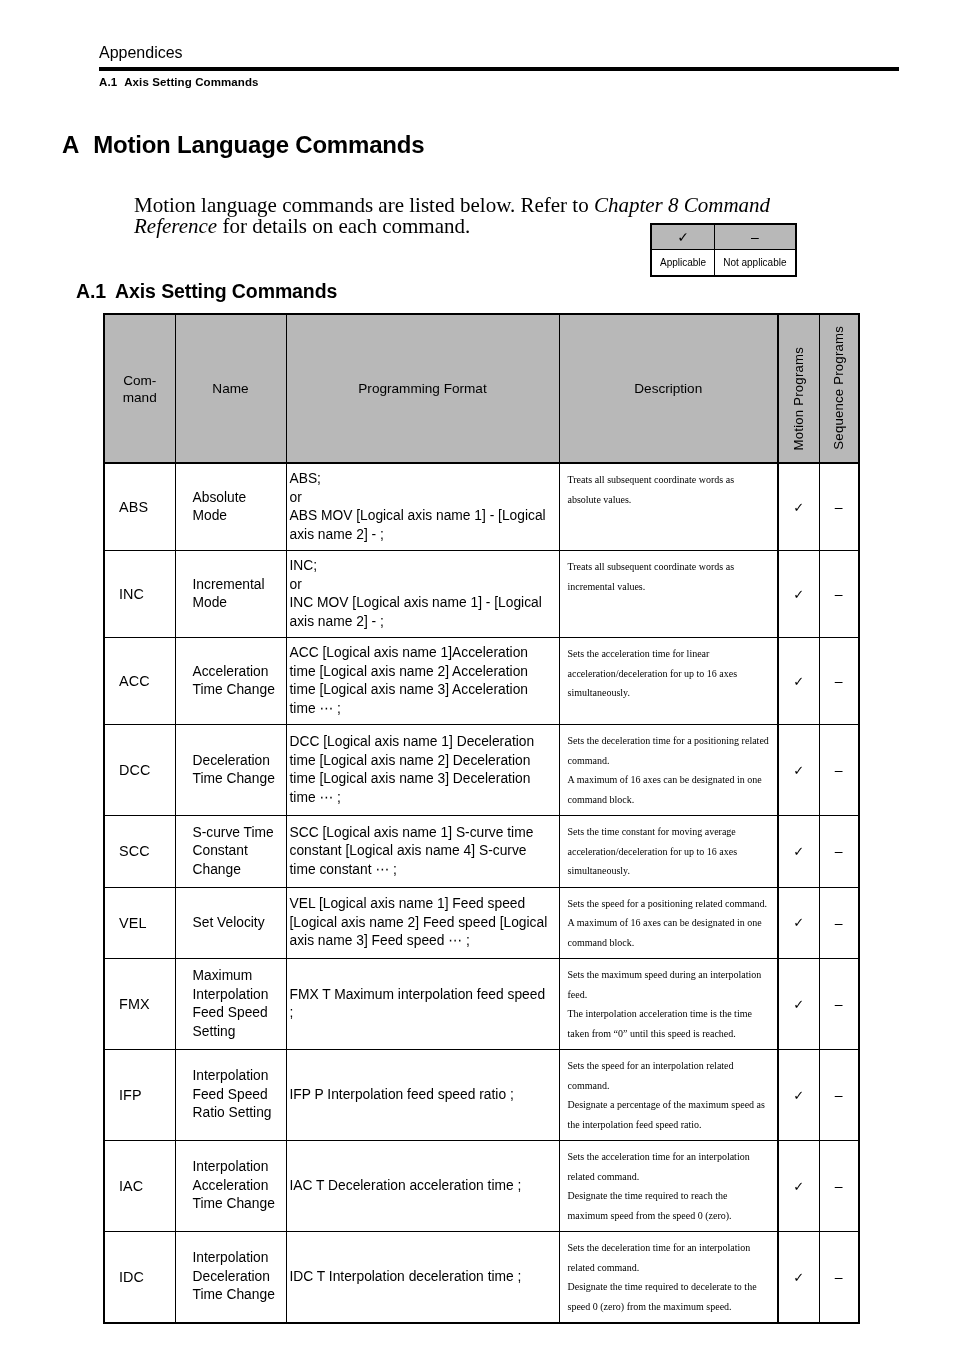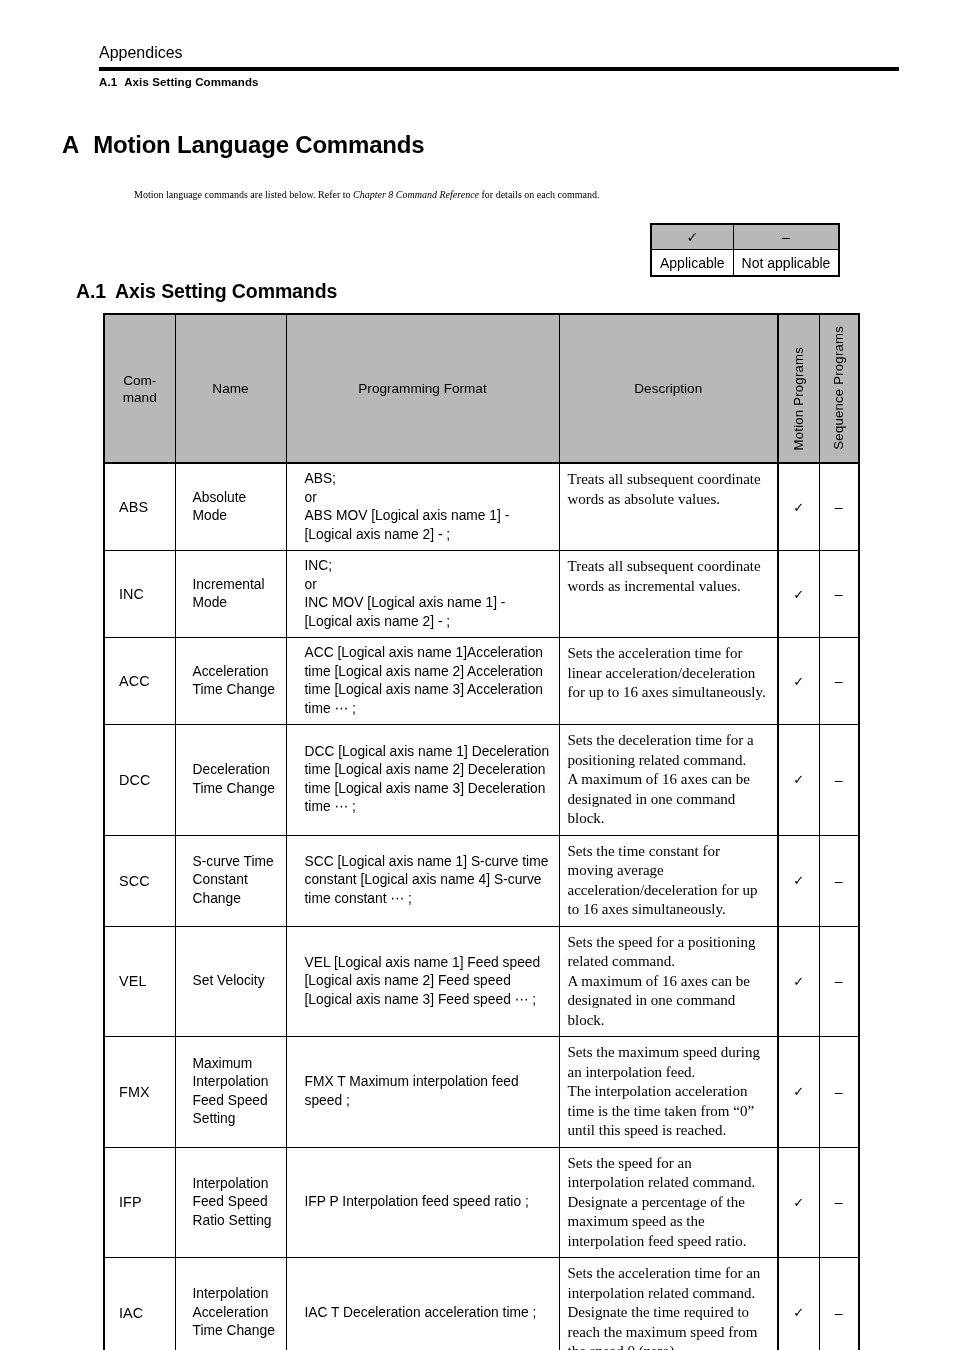--- a/index.html
+++ b/index.html
@@ -50,38 +50,38 @@
   }
   #chapter-title .label { margin-right: 14px; }
 
   
   #intro {
     position: absolute;
     left: 134px;
     top: 174px;
     width: 716px;
     font-family: "Liberation Serif", serif;
-    font-size: 10px;
+    font-size: 21px;
     line-height: 21px;
     text-align: left;
   }
   #intro .ital { font-style: italic; }
 
   
   #legend {
     position: absolute;
     left: 650px;
     top: 223px;
     border-collapse: collapse;
     border: 2.2px solid #000;
   }
   #legend td {
     border: 1.1px solid #000;
     text-align: center;
-    font-size: 14px;
+    font-size: 10px;
     font-family: "Liberation Sans", sans-serif;
     padding: 2px 8px;
     line-height: 18px;
   }
   #legend tr.sym td {
     background: #b8b8b8;
     height: 20px;
     font-size: 14px;
   }
   #legend tr.lbl td { height: 21px; }
@@ -160,27 +160,27 @@
   }
   #cmd-table td.name {
     font-size: 13.8px;
     line-height: 18.5px;
     padding-left: 17px;
     padding-right: 4px;
   }
   #cmd-table td.fmt {
     font-size: 13.8px;
     line-height: 18.5px;
-    padding: 6px 6px 6px 18px;
+    padding: 6px 6px 6px 3px;
     vertical-align: top;
   }
   #cmd-table td.fmt.vcenter { vertical-align: middle; }
   #cmd-table td.desc {
     font-family: "Liberation Serif", serif;
-    font-size: 15px;
+    font-size: 10px;
     line-height: 19.5px;
     padding: 6px 8px 6px 8px;
     vertical-align: top;
   }
   #cmd-table td.mark {
     text-align: center;
     font-size: 13px;
     font-family: "DejaVu Sans", sans-serif;
   }
   #cmd-table td.mark.dash {

